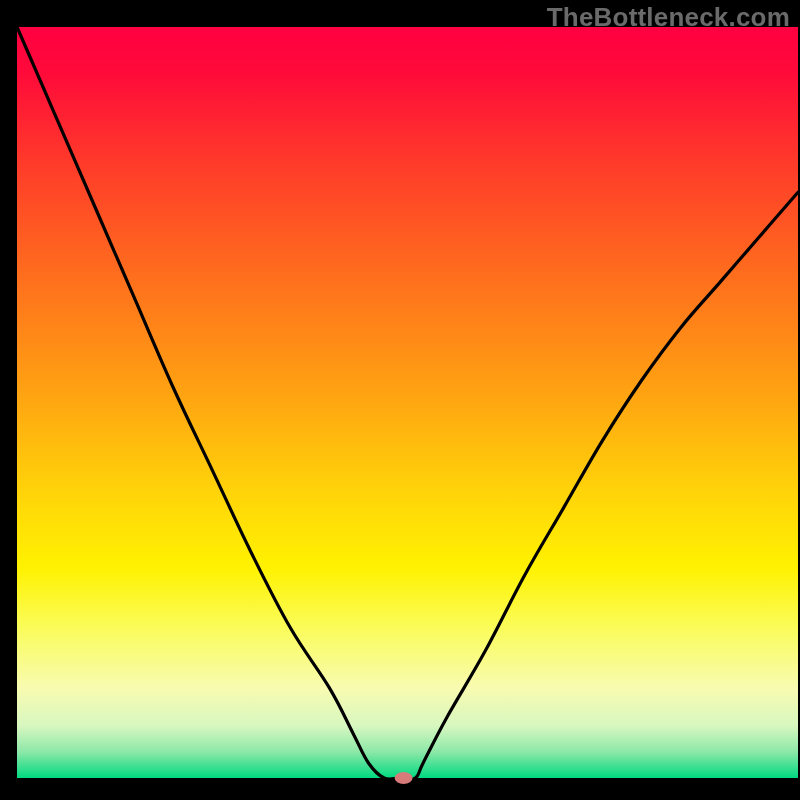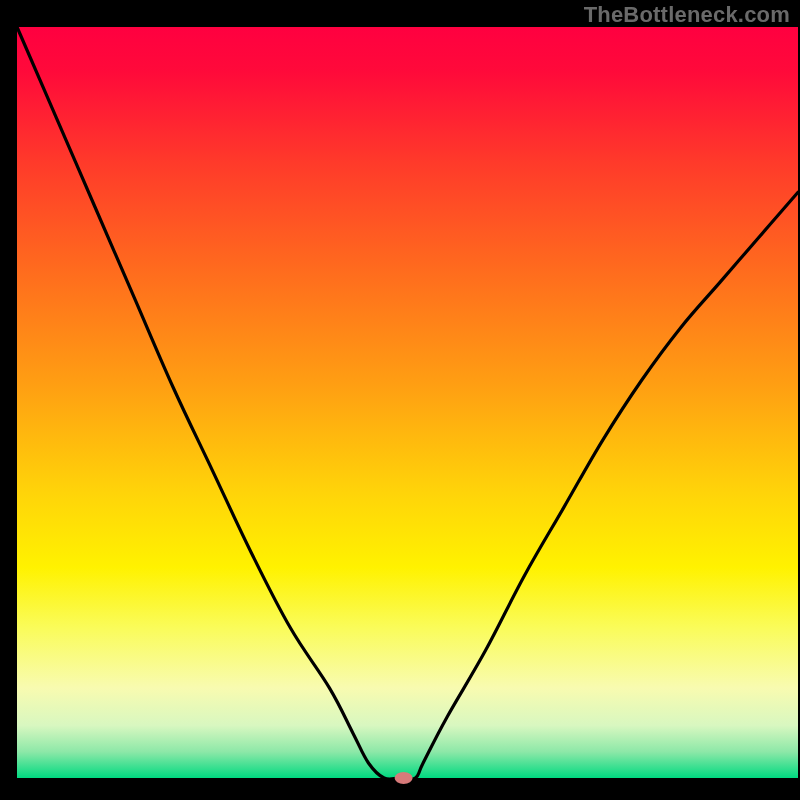--- a/index.html
+++ b/index.html
@@ -15,21 +15,21 @@
     position: relative;
     width: 800px;
     height: 800px;
     background: #000;
   }
   .attribution {
     position: absolute;
     top: 2px;
     right: 10px;
     color: #6a6a6a;
-    font-size: 22px;
+    font-size: 26px;
     font-weight: 600;
     letter-spacing: 0.2px;
     user-select: none;
   }
   svg.plot {
     position: absolute;
     top: 0;
     left: 0;
   }
   

